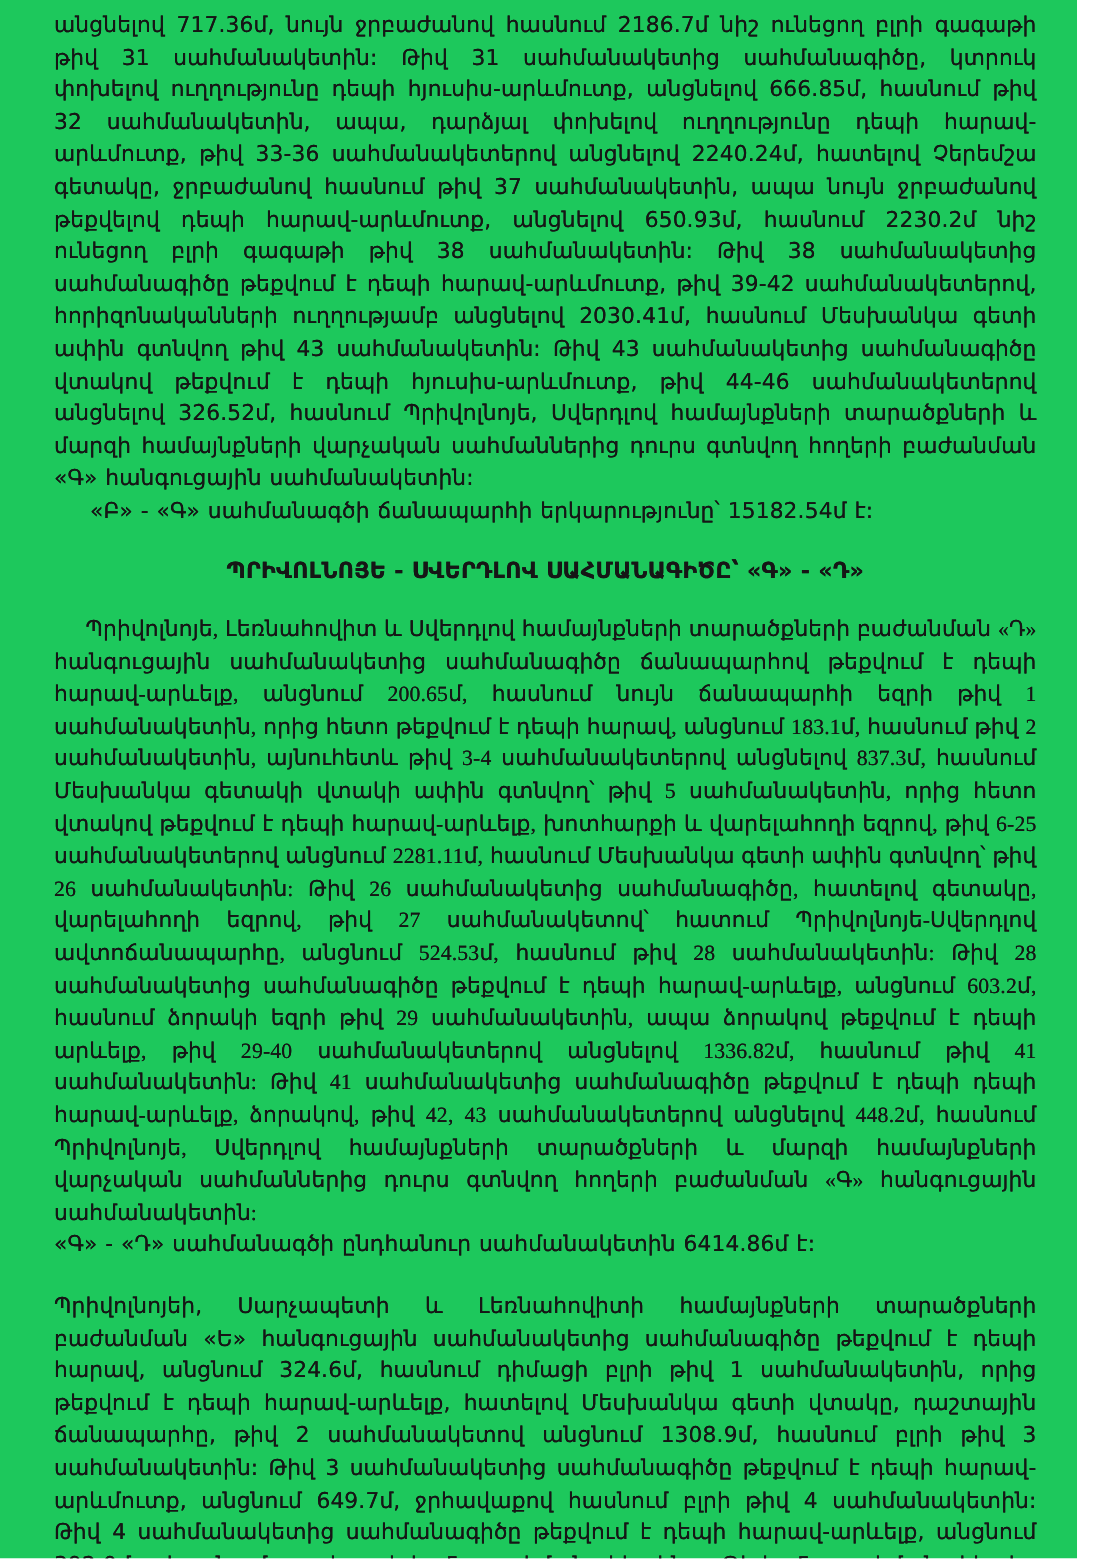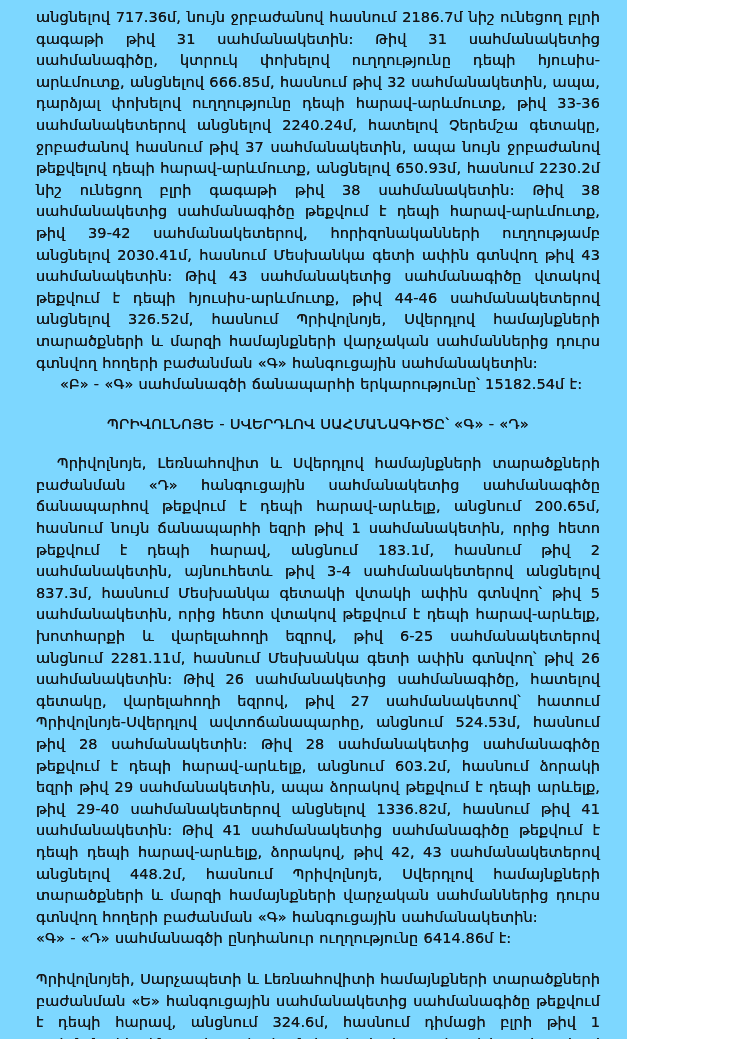--- a/index.html
+++ b/index.html
@@ -8,25 +8,25 @@
     background: #ffffff;
   }
   body {
     width: 739px;
     height: 1039px;
     overflow: hidden;
     font-family: "DejaVu Sans", sans-serif;
   }
   .page {
     box-sizing: border-box;
-    width: 627px;
+    width: 718px;
     height: 1039px;
     padding: 7px 27px 10px 36px;
     color: #1b1b1b;
-    background: #7dd3fc;
+    background: #22c55e;
     filter: contrast(1.05);
   }
   .body-text {
     font-size: 14.5px;
     line-height: 21.6px;
     text-align: justify;
     word-spacing: 0.5px;
     letter-spacing: 0.1px;
     text-shadow: 0 0 0.4px #1b1b1b;
   }
@@ -35,47 +35,48 @@
   .total-line {
     margin-top: 0;
   }
   .total-line.indented {
     text-indent: 24px;
   }
   .section-heading {
     margin-top: 17px;
     margin-bottom: 0;
     text-align: center;
-    font-weight: normal;
+    font-weight: bold;
     font-size: 14.8px;
     line-height: 21.6px;
     letter-spacing: 0.2px;
     text-shadow: 0 0 0.4px #1b1b1b;
   }
   .section-body {
     margin-top: 19px;
   }
   .section-body.first-line-indent {
     text-indent: 21px;
+    font-family: Liberation Serif, serif;
   }
   .section-total {
     margin-top: 0;
   }
 </style>
 </head>
 <body>
 
 <div class="page">
 
   <p class="body-text intro-paragraph">անցնելով 717.36մ, նույն ջրբաժանով հասնում 2186.7մ նիշ ունեցող բլրի գագաթի թիվ 31 սահմանակետին: Թիվ 31 սահմանակետից սահմանագիծը, կտրուկ փոխելով ուղղությունը դեպի հյուսիս-արևմուտք, անցնելով 666.85մ, հասնում թիվ 32 սահմանակետին, ապա, դարձյալ փոխելով ուղղությունը դեպի հարավ-արևմուտք, թիվ 33-36 սահմանակետերով անցնելով 2240.24մ, հատելով Չերեմշա գետակը, ջրբաժանով հասնում թիվ 37 սահմանակետին, ապա նույն ջրբաժանով թեքվելով դեպի հարավ-արևմուտք, անցնելով 650.93մ, հասնում 2230.2մ նիշ ունեցող բլրի գագաթի թիվ 38 սահմանակետին: Թիվ 38 սահմանակետից սահմանագիծը թեքվում է դեպի հարավ-արևմուտք, թիվ 39-42 սահմանակետերով, հորիզոնականների ուղղությամբ անցնելով 2030.41մ, հասնում Մեսխանկա գետի ափին գտնվող թիվ 43 սահմանակետին: Թիվ 43 սահմանակետից սահմանագիծը վտակով թեքվում է դեպի հյուսիս-արևմուտք, թիվ 44-46 սահմանակետերով անցնելով 326.52մ, հասնում Պրիվոլնոյե, Սվերդլով համայնքների տարածքների և մարզի համայնքների վարչական սահմաններից դուրս գտնվող հողերի բաժանման «Գ» հանգուցային սահմանակետին:</p>
 
   <p class="body-text total-line indented">«Բ» - «Գ» սահմանագծի ճանապարհի երկարությունը՝ 15182.54մ է:</p>
 
   <h2 class="section-heading">ՊՐԻՎՈԼՆՈՅԵ - ՍՎԵՐԴԼՈՎ ՍԱՀՄԱՆԱԳԻԾԸ՝ «Գ» - «Դ»</h2>
 
   <p class="body-text section-body first-line-indent">Պրիվոլնոյե, Լեռնահովիտ և Սվերդլով համայնքների տարածքների բաժանման «Դ» հանգուցային սահմանակետից սահմանագիծը ճանապարհով թեքվում է դեպի հարավ-արևելք, անցնում 200.65մ, հասնում նույն ճանապարհի եզրի թիվ 1 սահմանակետին, որից հետո թեքվում է դեպի հարավ, անցնում 183.1մ, հասնում թիվ 2 սահմանակետին, այնուհետև թիվ 3-4 սահմանակետերով անցնելով 837.3մ, հասնում Մեսխանկա գետակի վտակի ափին գտնվող՝ թիվ 5 սահմանակետին, որից հետո վտակով թեքվում է դեպի հարավ-արևելք, խոտհարքի և վարելահողի եզրով, թիվ 6-25 սահմանակետերով անցնում 2281.11մ, հասնում Մեսխանկա գետի ափին գտնվող՝ թիվ 26 սահմանակետին: Թիվ 26 սահմանակետից սահմանագիծը, հատելով գետակը, վարելահողի եզրով, թիվ 27 սահմանակետով՝ հատում Պրիվոլնոյե-Սվերդլով ավտոճանապարհը, անցնում 524.53մ, հասնում թիվ 28 սահմանակետին: Թիվ 28 սահմանակետից սահմանագիծը թեքվում է դեպի հարավ-արևելք, անցնում 603.2մ, հասնում ձորակի եզրի թիվ 29 սահմանակետին, ապա ձորակով թեքվում է դեպի արևելք, թիվ 29-40 սահմանակետերով անցնելով 1336.82մ, հասնում թիվ 41 սահմանակետին: Թիվ 41 սահմանակետից սահմանագիծը թեքվում է դեպի դեպի հարավ-արևելք, ձորակով, թիվ 42, 43 սահմանակետերով անցնելով 448.2մ, հասնում Պրիվոլնոյե, Սվերդլով համայնքների տարածքների և մարզի համայնքների վարչական սահմաններից դուրս գտնվող հողերի բաժանման «Գ» հանգուցային սահմանակետին:</p>
 
-  <p class="body-text section-total">«Գ» - «Դ» սահմանագծի ընդհանուր ուղղությունը 6414.86մ է:</p>
+  <p class="body-text section-total">«Գ» - «Դ» սահմանագծի ընդհանուր սահմանակետին 6414.86մ է:</p>
 
 
   <p class="body-text section-body">Պրիվոլնոյեի, Սարչապետի և Լեռնահովիտի համայնքների տարածքների բաժանման «Ե» հանգուցային սահմանակետից սահմանագիծը թեքվում է դեպի հարավ, անցնում 324.6մ, հասնում դիմացի բլրի թիվ 1 սահմանակետին, որից թեքվում է դեպի հարավ-արևելք, հատելով Մեսխանկա գետի վտակը, դաշտային ճանապարհը, թիվ 2 սահմանակետով անցնում 1308.9մ, հասնում բլրի թիվ 3 սահմանակետին: Թիվ 3 սահմանակետից սահմանագիծը թեքվում է դեպի հարավ-արևմուտք, անցնում 649.7մ, ջրհավաքով հասնում բլրի թիվ 4 սահմանակետին: Թիվ 4 սահմանակետից սահմանագիծը թեքվում է դեպի հարավ-արևելք, անցնում 392.0մ, հասնում բլրի թիվ 5 սահմանակետին: Թիվ 5 սահմանակետից սահմանագիծը թեքվում է դեպի հարավ-արևմուտք, անցնում 456.6մ, հատելով թամբը, հասնում 1833.4մ նիշ ունեցող բլրի թիվ 6 սահմանակետին, այնուհետև նույն ուղղությամբ անցնում 348.0մ, հատելով Պրիվոլնոյե գնացող խճուղային ճանապարհը, հասնում Պրիվոլնոյեի, Լեռնահովտի և Սվերդլովի համայնքների տարածքների բաժանման «Դ» հանգուցային սահմանակետին:</p>
 
 </div>
 
 </body></html>

